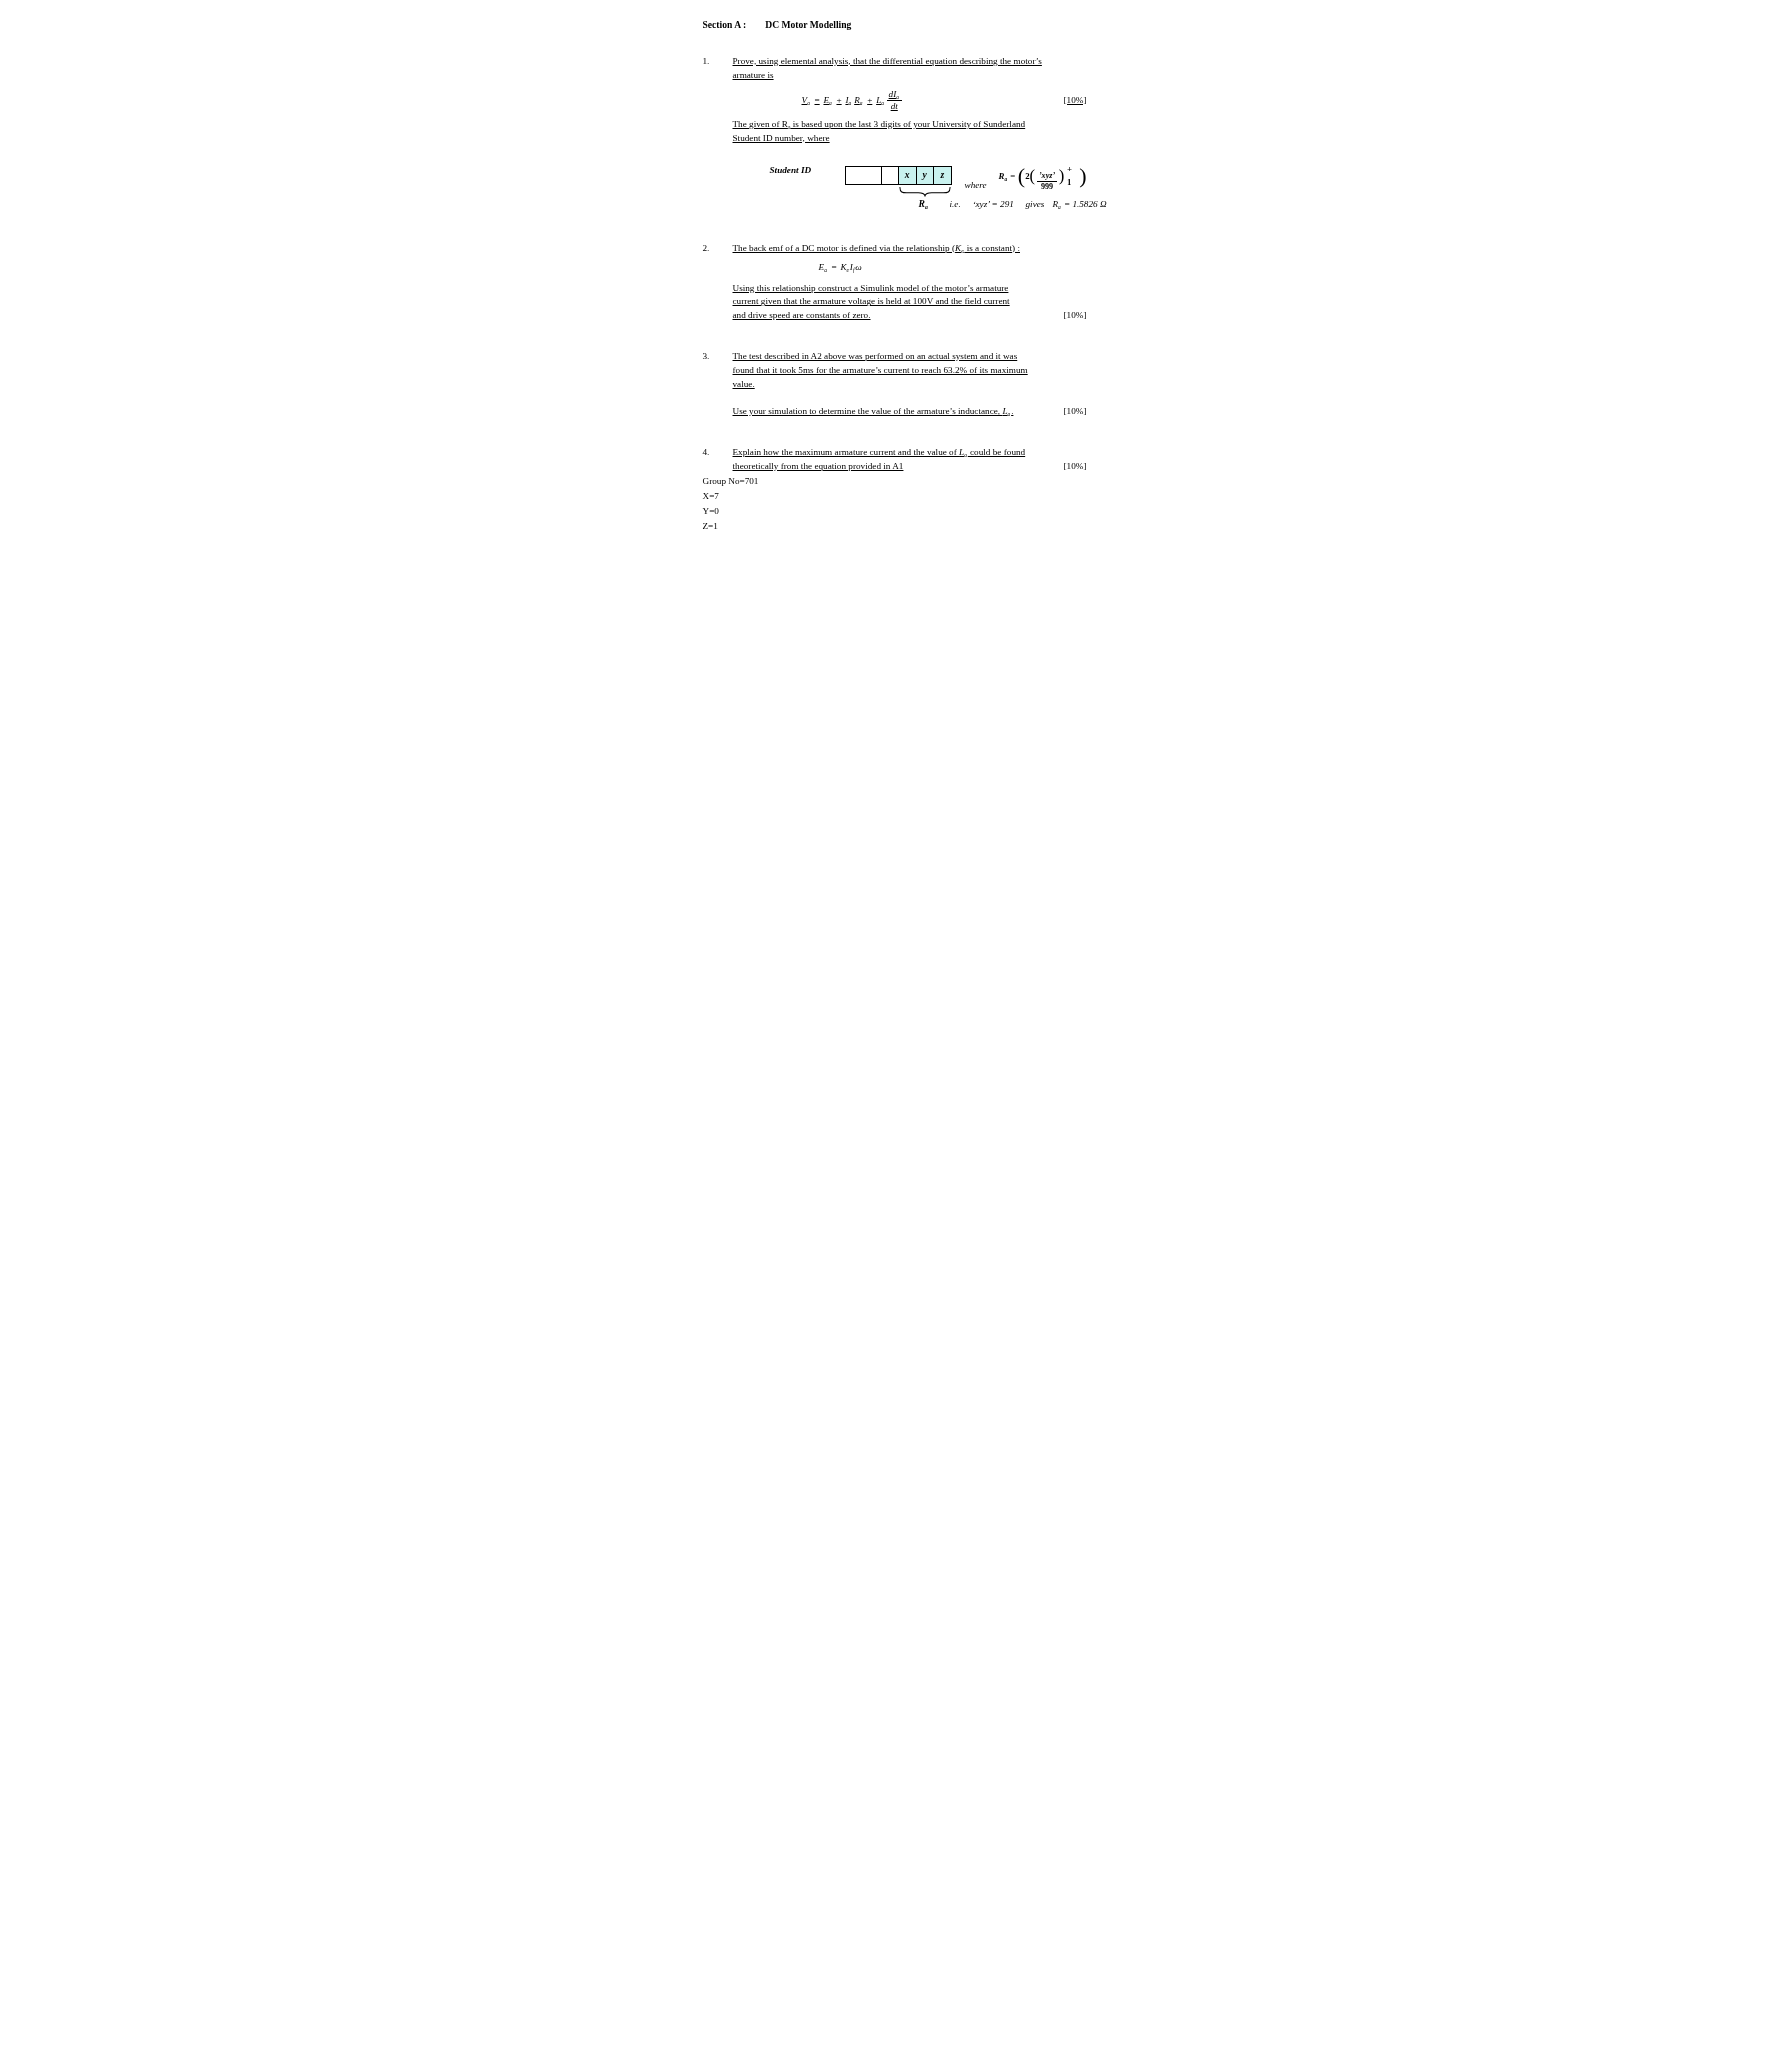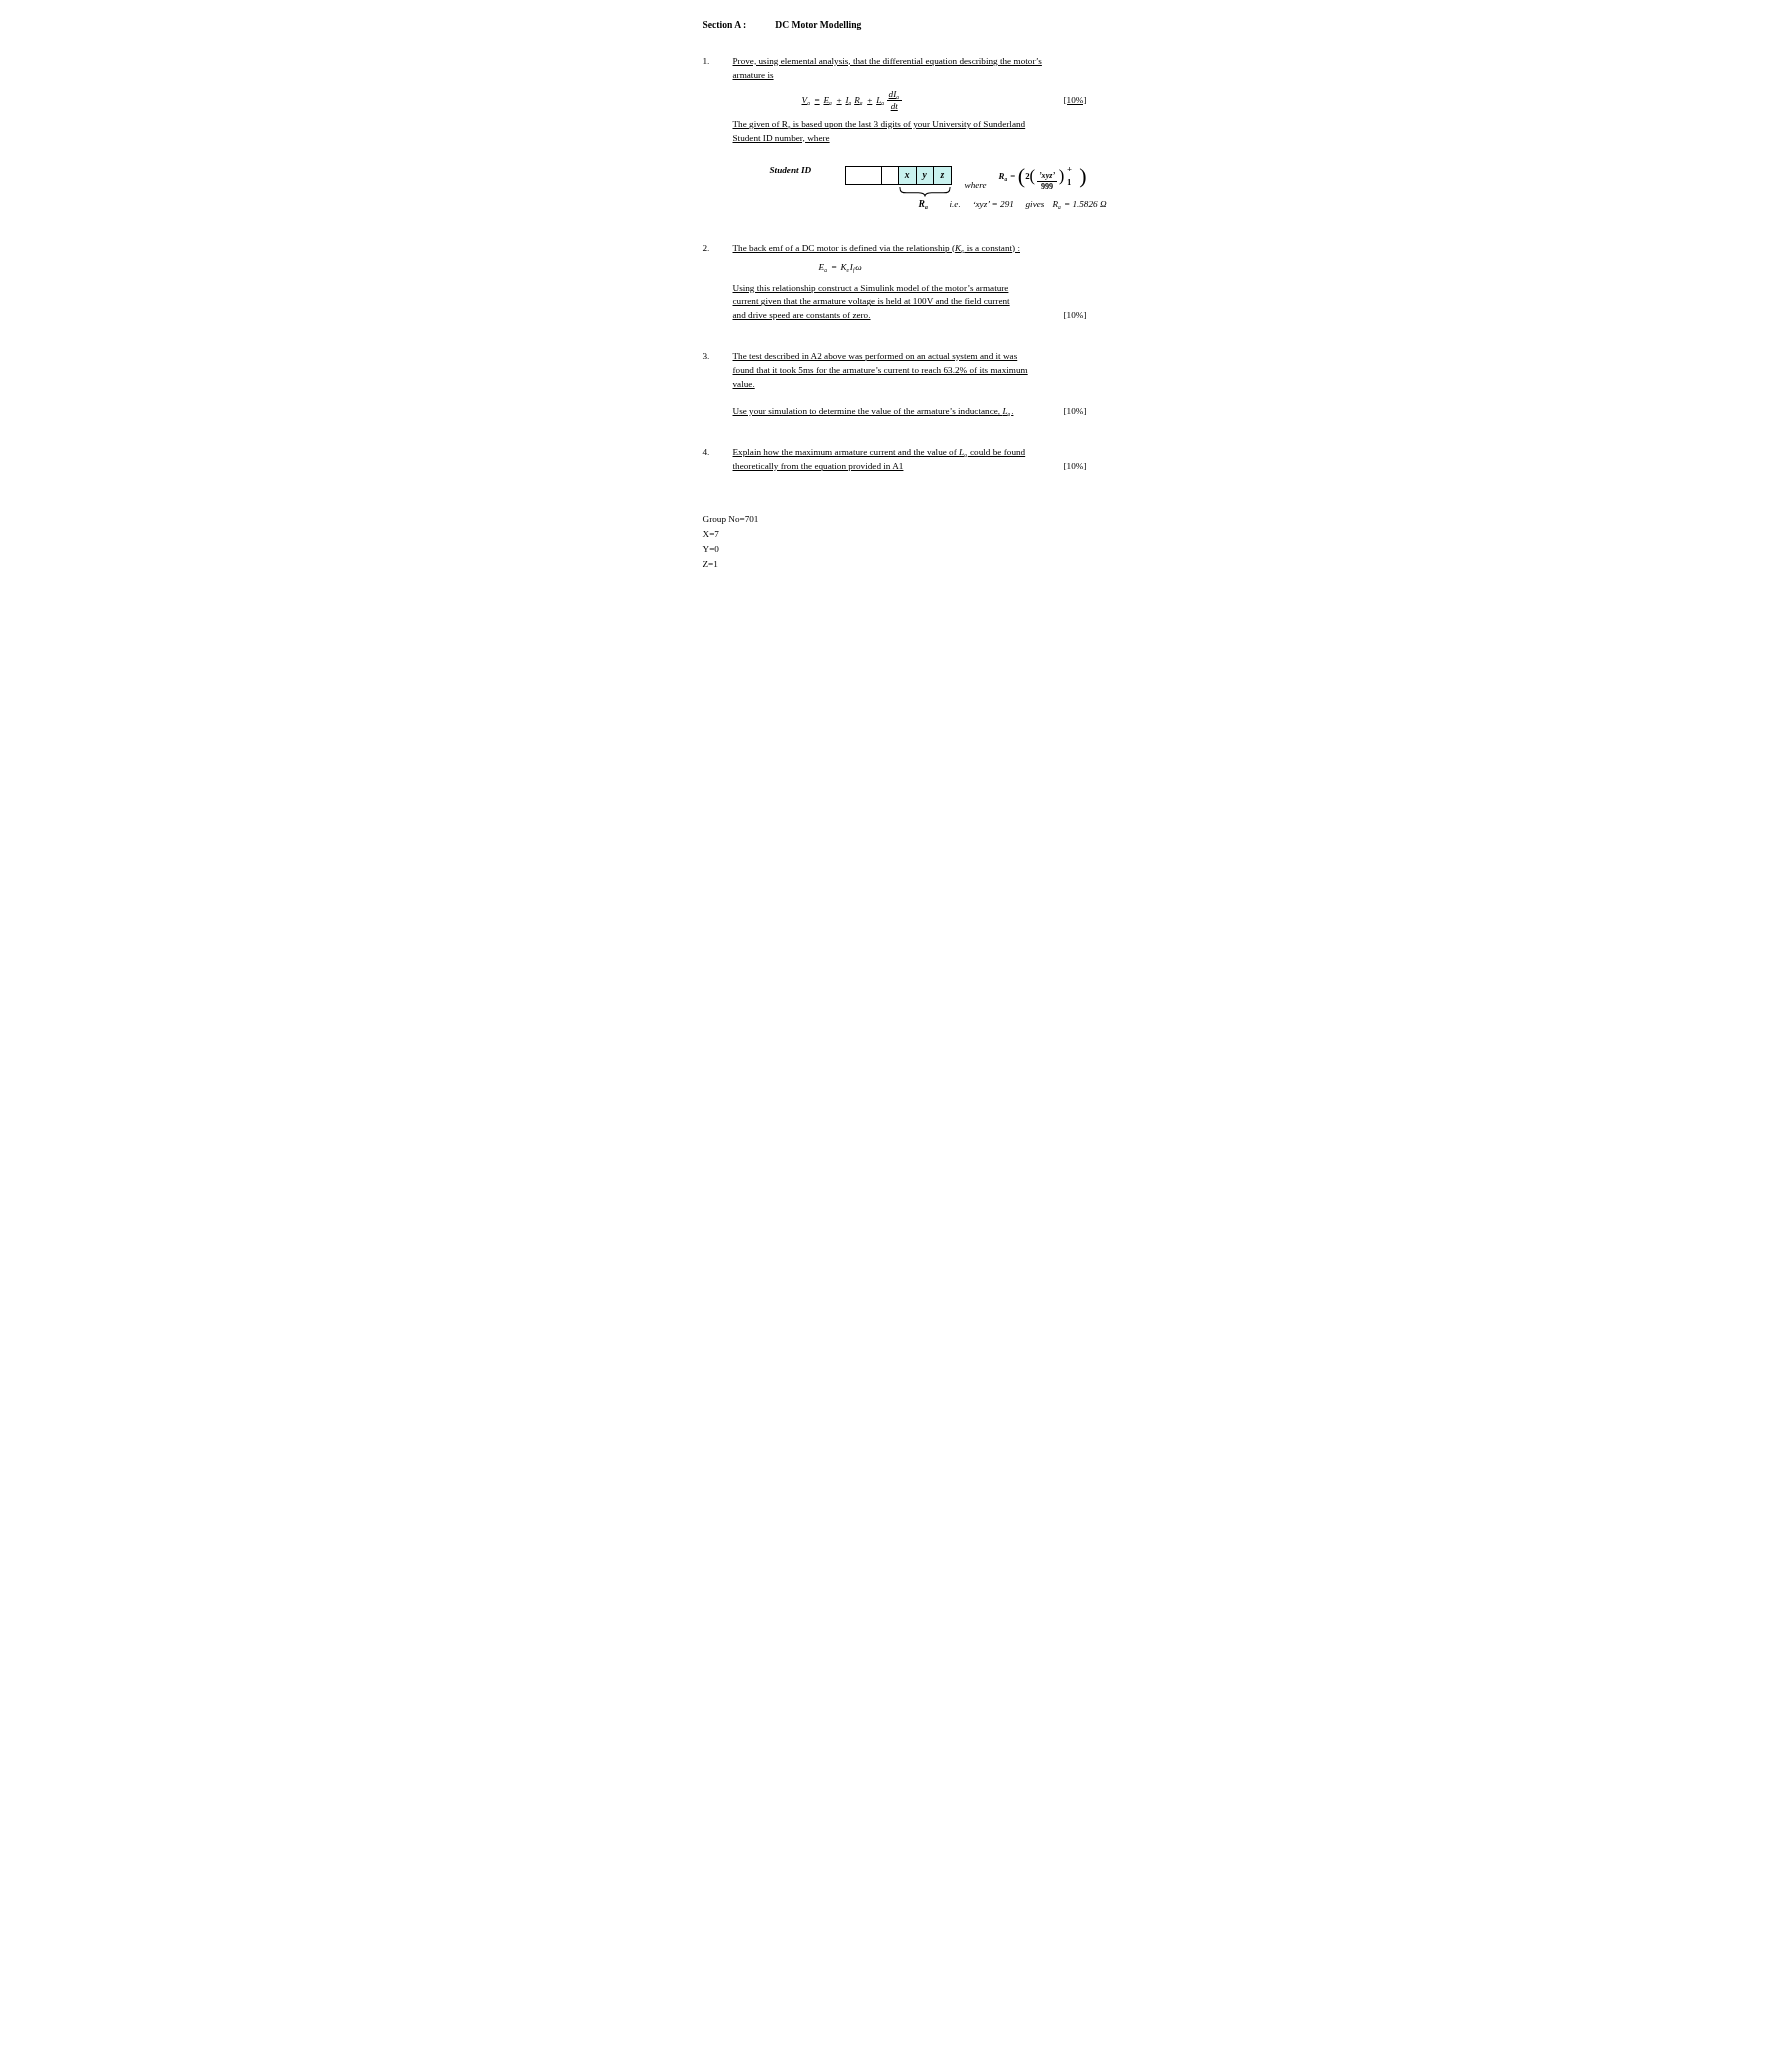--- a/index.html
+++ b/index.html
@@ -12,21 +12,21 @@
     color: #000000;
     font-family: "Liberation Serif", serif;
     font-size: 9.2px;
     line-height: 1.5;
     padding: 18.4px 29px 19px 33px;
     position: relative;
   }
 
   
   .heading { font-weight: bold; font-size: 9.6px; margin-bottom: 22px; }
-  .heading .title { margin-left: 29px; text-align: right; }
+  .heading .title { margin-left: 19px; text-align: right; }
 
   
   .question { display: flex; }
   .qnum { width: 30px; flex-shrink: 0; }
   .qbody { flex: 1 1 auto; position: relative; text-decoration: underline; }
 
   .with-mark { position: relative; padding-right: 40px; }
   .mark-abs { position: absolute; right: 0; bottom: 0; }
 
   
@@ -75,21 +75,21 @@
 
   
   .q2 { margin-top: 4.2px; }
   .eq-backemf { margin: 5.8px 0 6.7px 86px; font-size: 9.2px; display: inline-flex; align-items: center; }
 
   
   .mt-q { margin-top: 27px; }
   .para-gap { margin-top: 13.8px; }
 
   
-  .footer { margin-top: 38px; line-height: 1.65; }
+  .footer { line-height: 1.65; }
 </style>
 </head>
 <body>
 
 <div class="page">
 
   <div class="heading">
     <span>Section A :</span><span class="title">DC Motor Modelling</span>
   </div>
 

